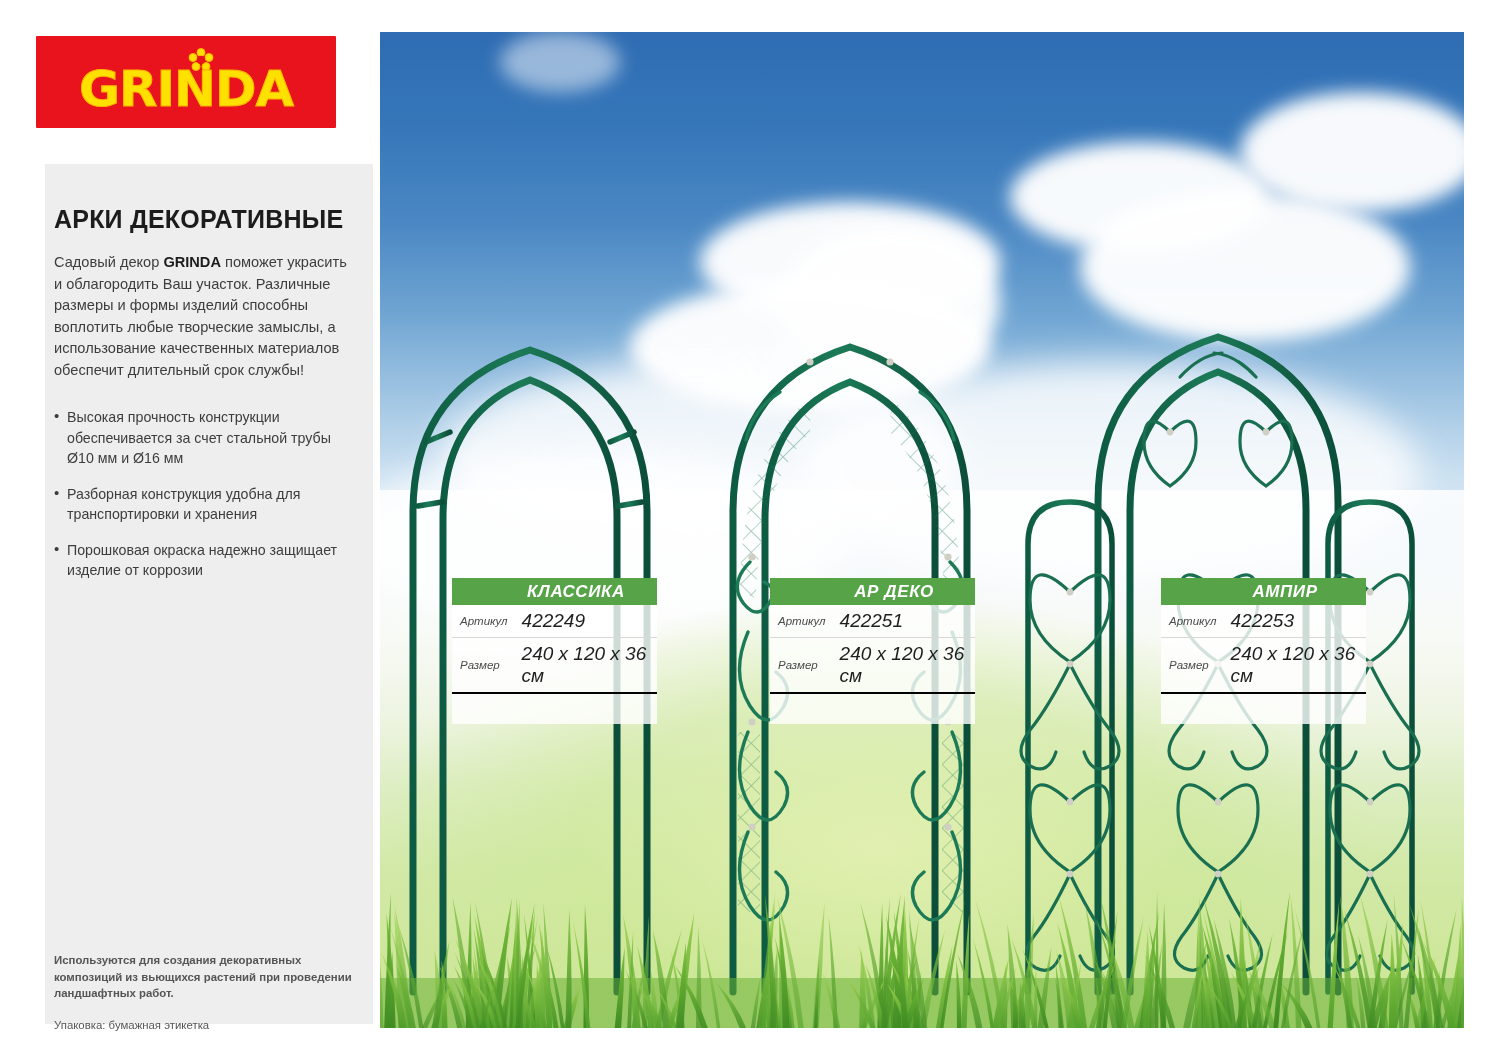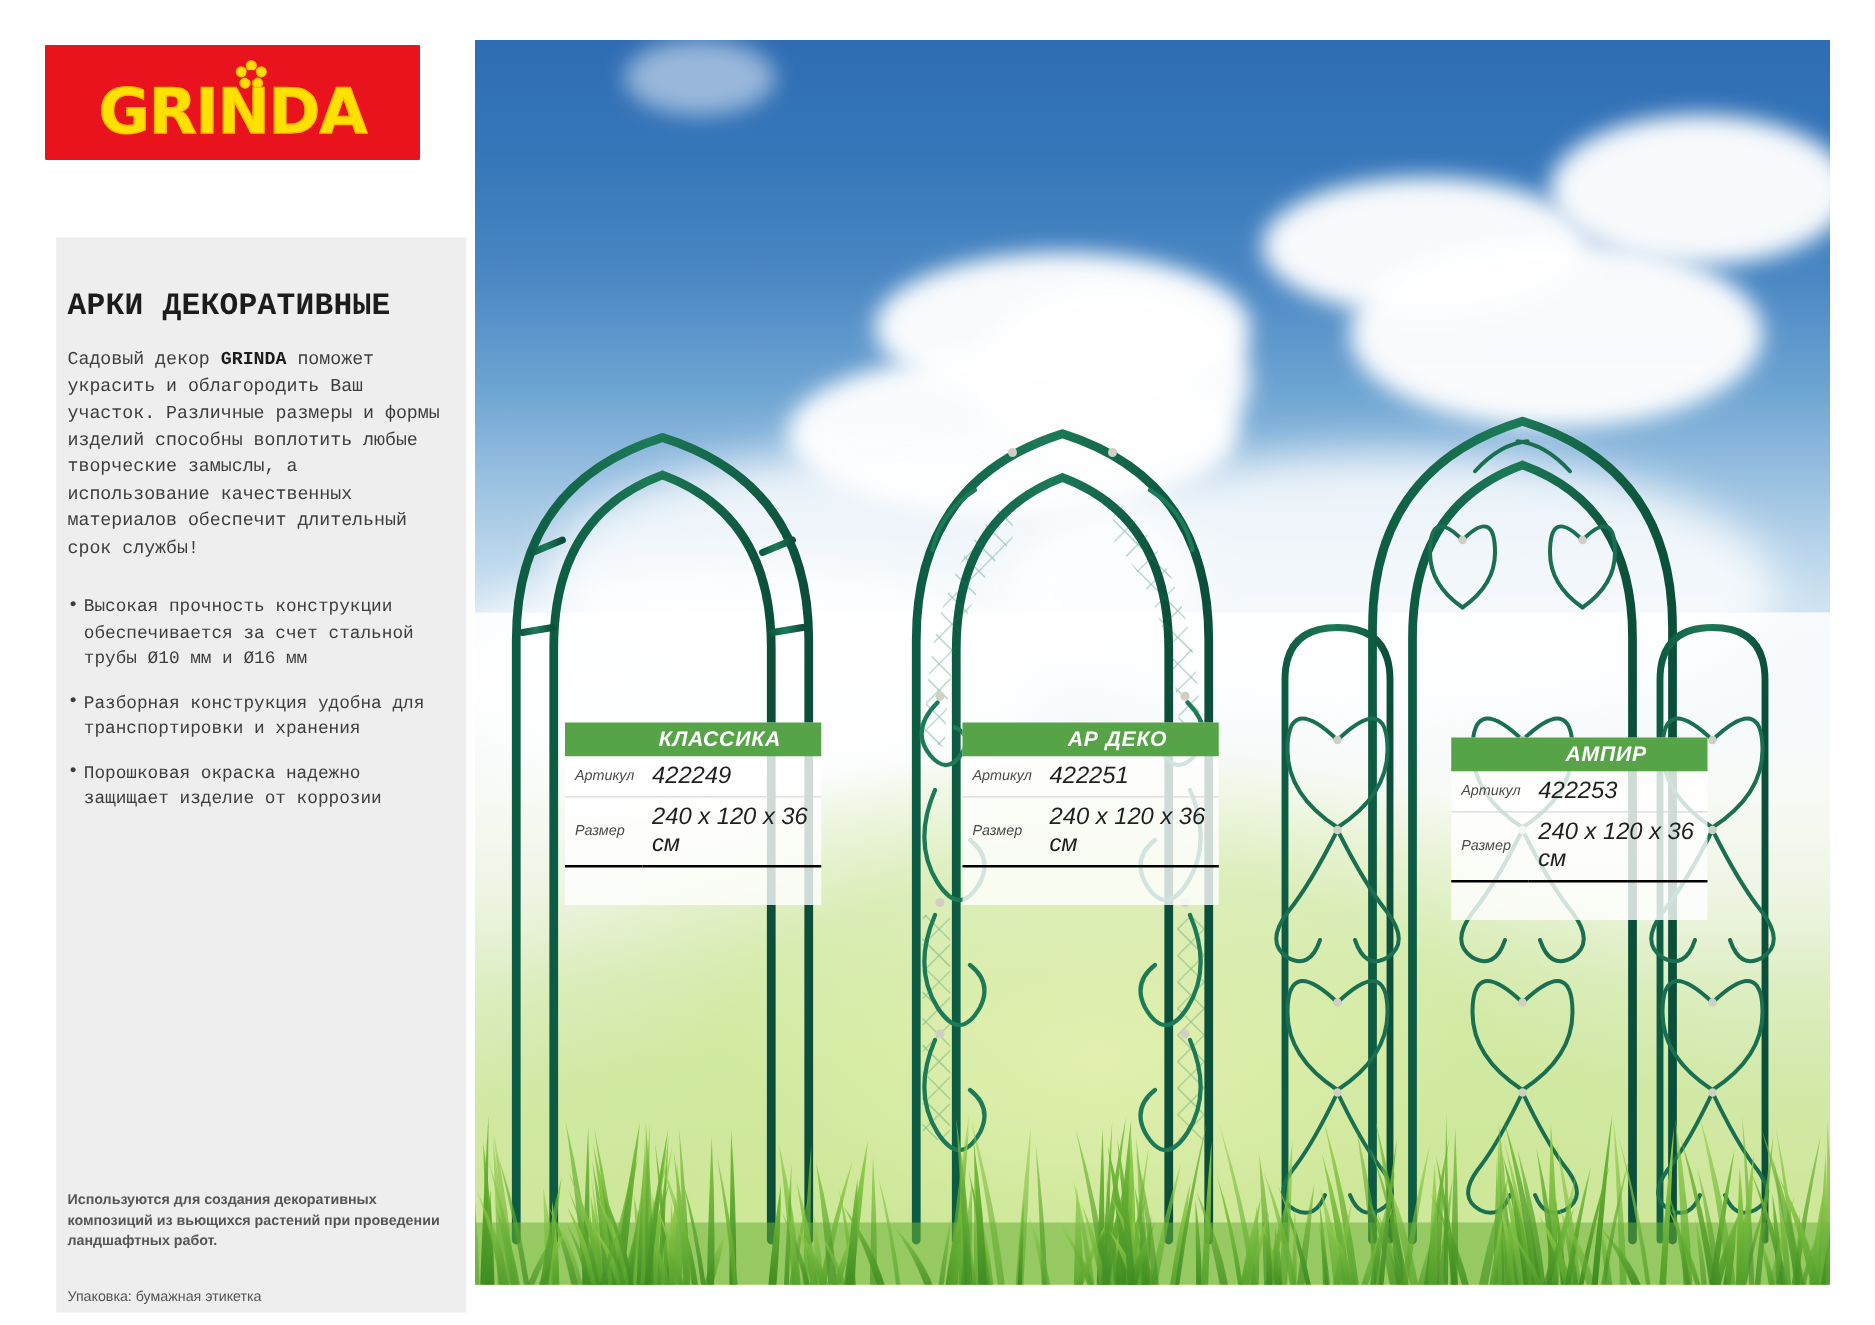--- a/index.html
+++ b/index.html
@@ -7,33 +7,33 @@
        font-family:"Liberation Sans","DejaVu Sans",sans-serif;color:#3a3a3a;}
 
   
   #logo{position:absolute;left:36px;top:36px;width:300px;height:92px;background:#e8131c;
         border-radius:1px;overflow:hidden;}
   #logo .wordmark{position:absolute;left:0;right:0;top:28px;text-align:center;
         font-family:"DejaVu Sans",sans-serif;font-weight:bold;font-size:50px;line-height:50px;
         letter-spacing:-1px;color:#ffe100;-webkit-text-stroke:1px #ffb300;}
   #logo .flower{position:absolute;left:152px;top:12px;width:26px;height:26px;}
 
-  #infopanel{position:absolute;left:45px;top:190px;width:328px;height:860px;background:#eeeeee;font-family:Liberation Mono, monospace;}
+  #infopanel{position:absolute;left:45px;top:164px;width:328px;height:860px;background:#eeeeee;}
   #infoinner{position:absolute;left:9px;top:40px;width:300px;}
   h1.title{margin:0 0 18px 0;font-size:25px;line-height:30px;font-weight:bold;color:#1c1c1c;
            letter-spacing:.2px;}
   p.lead{margin:0;font-size:14.6px;line-height:21.5px;color:#3d3d3d;}
   p.lead b{font-weight:bold;color:#1c1c1c;}
   ul.feats{margin:26px 0 0 0;padding:0;list-style:none;}
   ul.feats li{position:relative;padding-left:13px;margin-bottom:15px;font-size:14.2px;
               line-height:20.5px;color:#3d3d3d;}
   ul.feats li:before{content:"\2022";position:absolute;left:0;top:-1px;color:#3d3d3d;font-size:15px;}
   .footnote{position:absolute;left:54px;top:952px;width:300px;}
   .footnote .fn1{font-size:11.4px;line-height:16.5px;color:#555;font-weight:bold;}
-  .footnote .fn2{margin-top:28px;font-size:11.4px;line-height:16.5px;color:#555;}
+  .footnote .fn2{margin-top:15px;font-size:11.4px;line-height:16.5px;color:#555;}
 
   
   #stage{position:absolute;left:380px;top:32px;width:1084px;height:996px;overflow:hidden;}
   #sky{position:absolute;inset:0;
        background:linear-gradient(to bottom,
          #2f6cb3 0%, #3576b9 9%, #4a87c3 19%, #6ea4d2 28%,
          #9dc3e2 36%, #c9dff0 44%, #e6f0f7 52%, #f2f6ef 60%,
          #eaf2dc 68%, #ddeec2 76%, #d2e9a8 84%, #cfe79c 92%, #cde79a 100%);}
   .cloud{position:absolute;border-radius:50%;background:#ffffff;filter:blur(9px);opacity:.96;}
   .cloud.soft{filter:blur(17px);opacity:.8;}
@@ -545,21 +545,21 @@
           </tr>
       <tr>
             <td>Размер</td>
             <td class="val">240 x 120 x 36 см</td>
           </tr>
     </tbody>
       </table>
     <div class="tail"></div>
   </div>
 
-  <div class="card" style="left:781px;top:546px;margin-top:12px;">
+  <div class="card" style="left:781px;top:546px;">
     <div class="bar">
         <span>АМПИР</span>
       </div>
     <table>
       <tbody>
           <tr>
             <td>Артикул</td>
             <td class="val">422253</td>
           </tr>
       <tr>

